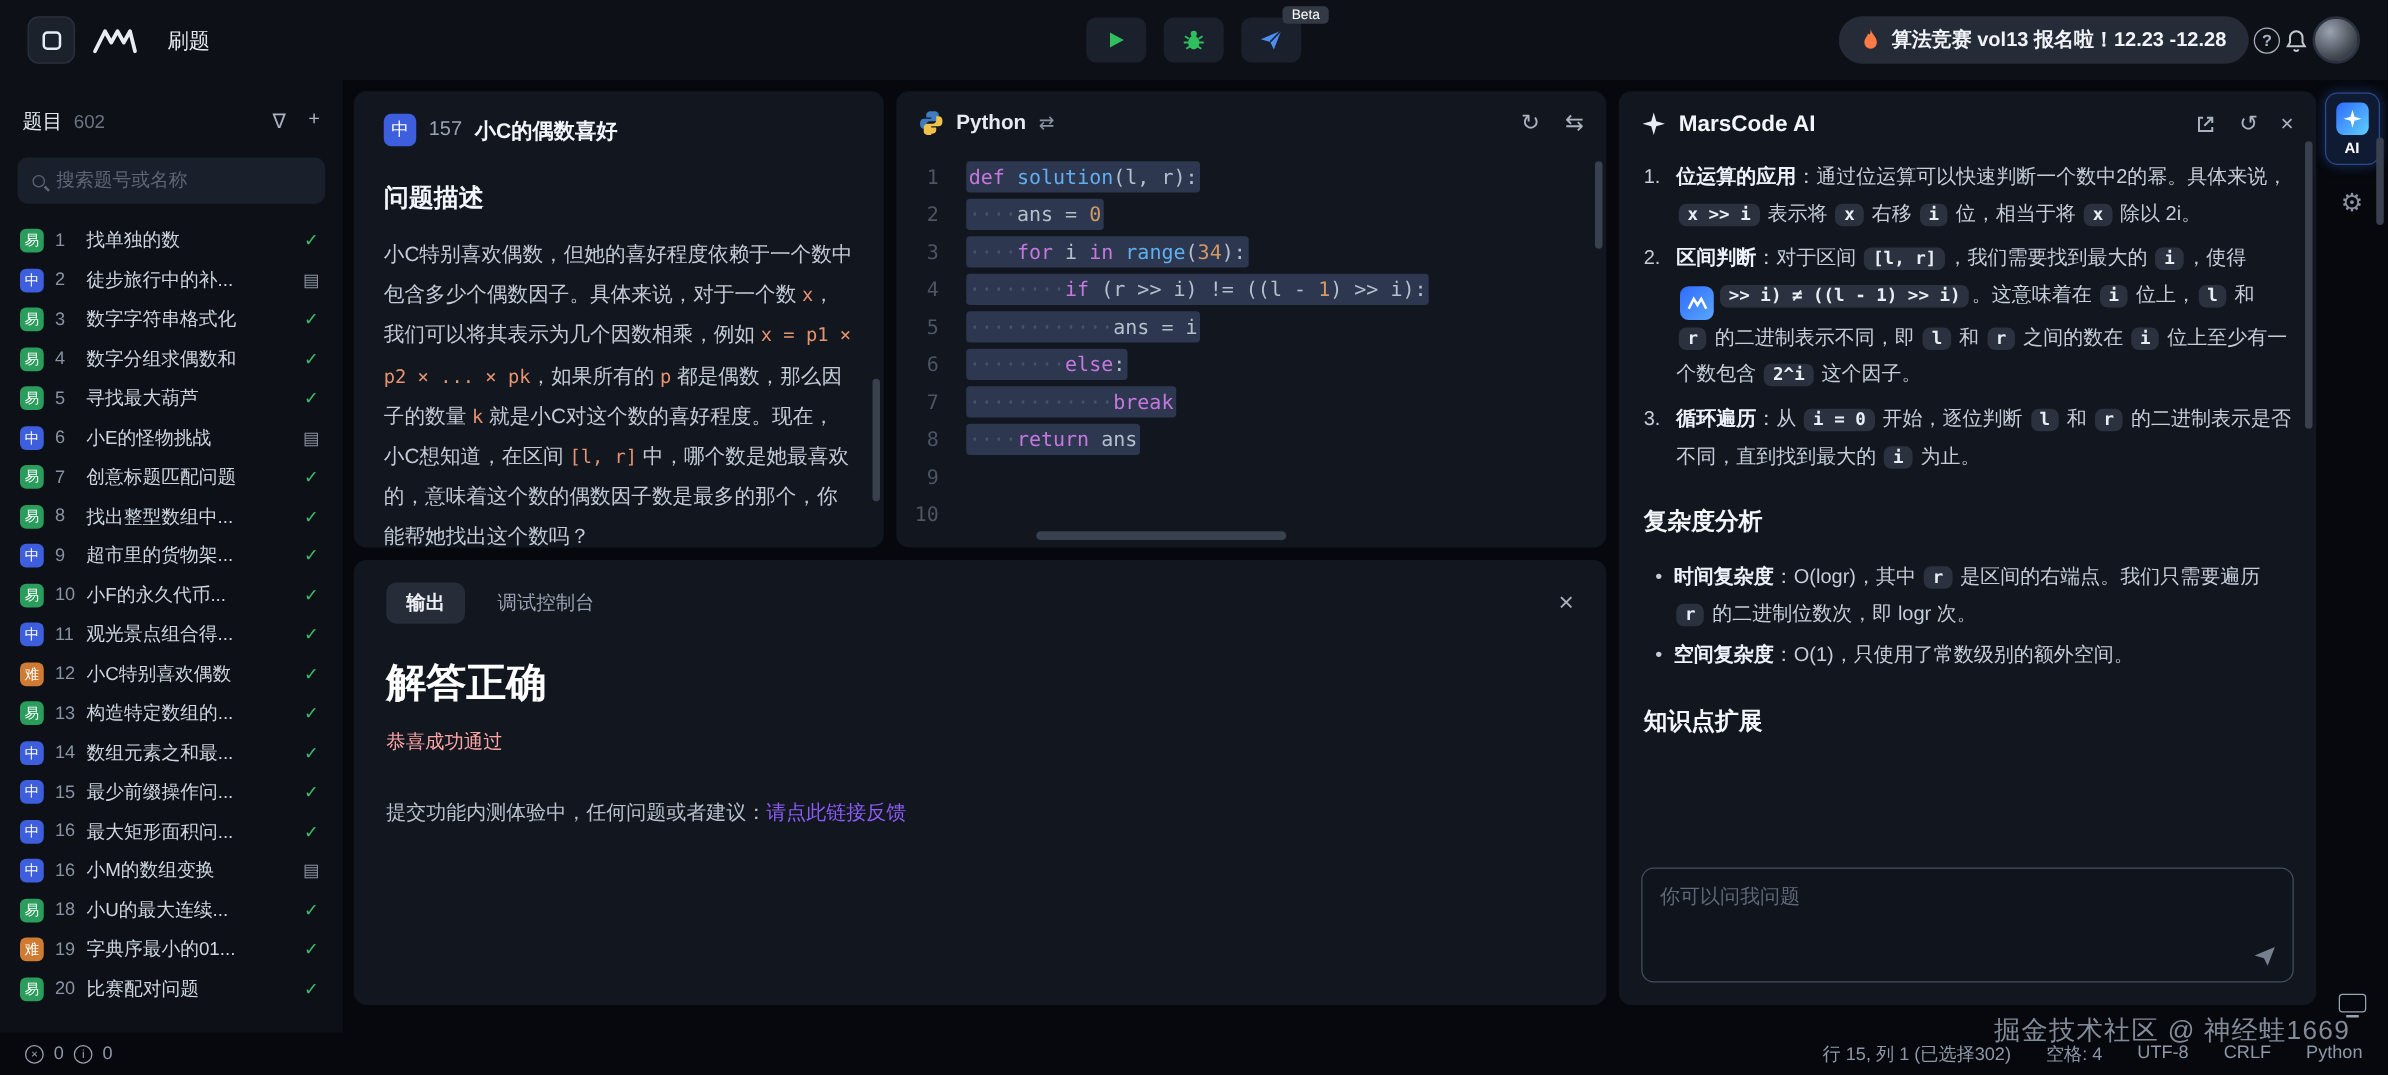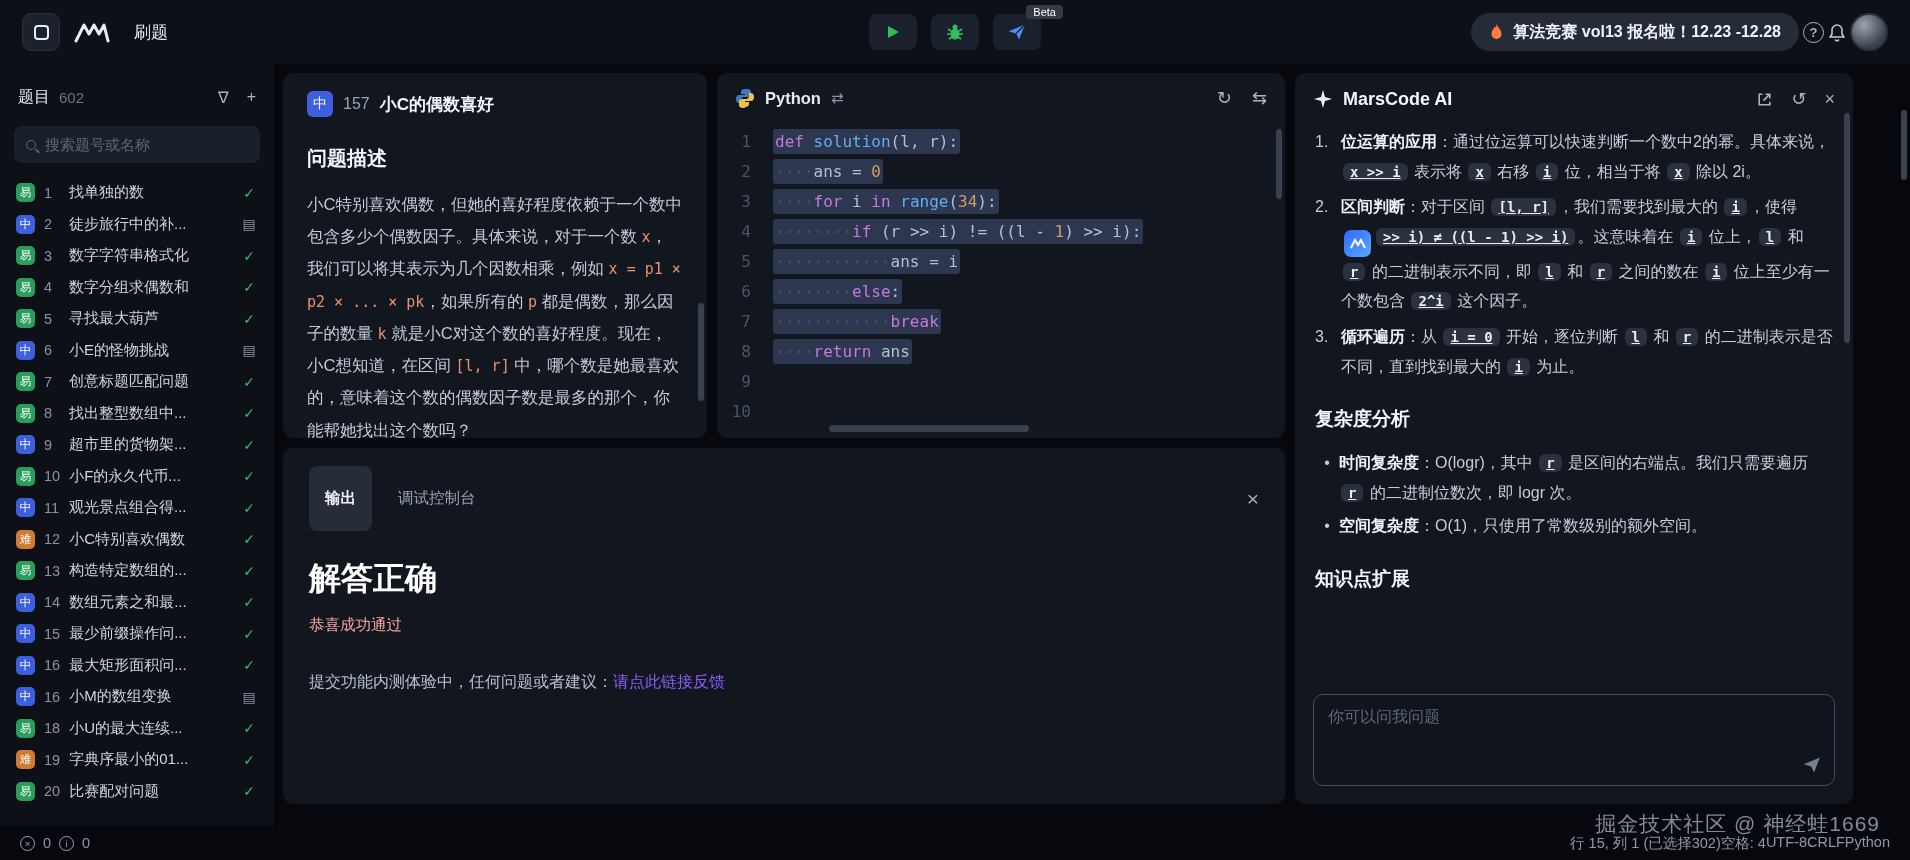--- a/index.html
+++ b/index.html
@@ -74,40 +74,40 @@
   .code-row { white-space:pre; }
   .code-ln { display:inline-block; width:56px; text-align:right; padding-right:22px; color:#4d5564; user-select:none; }
   .code-text { display:inline; }
   .code-text.sel { background:#2d3750; border-radius:3px; padding:3px 2px; }
   .ws { color:#4a5466; }
   .tk-k { color:#c678dd; } .tk-f { color:#61afef; } .tk-n { color:#d19a66; } .tk-p { color:#b6bfcc; }
 
   
   .output-panel { height:356px; padding:18px 26px; }
   .out-tabs { display:flex; align-items:center; gap:26px; }
-  .tab-active { background:#262c38; border-radius:8px; padding:22px 16px; font-size:15.5px; font-weight:700; color:#eef1f6; cursor:pointer; }
+  .tab-active { background:#262c38; border-radius:8px; padding:6px 16px; font-size:15.5px; font-weight:700; color:#eef1f6; cursor:pointer; }
   .tab-plain { color:#9aa3b2; font-size:15.5px; cursor:pointer; }
   .out-close { margin-left:auto; color:#aab2c0; font-size:21px; cursor:pointer; }
   .result-title { margin-top:26px; font-size:32px; font-weight:700; color:#ffffff; }
   .result-sub { margin-top:14px; font-size:15.5px; color:#fca5a5; }
   .feedback { margin-top:36px; font-size:16px; color:#b9c1cd; }
   .feedback a { color:#8b5cf6; text-decoration:none; cursor:pointer; }
 
   
   .ai-panel { width:558px; margin:9px 0 0 10px; height:731px; display:flex; flex-direction:column; }
   .ai-head { height:52px; display:flex; align-items:center; gap:10px; padding:0 18px; flex:none; }
   .ai-title { font-size:18px; font-weight:700; color:#f2f5f9; }
   .ai-head-icons { margin-left:auto; display:flex; gap:18px; align-items:center; color:#aab2c0; font-size:18px; }
   .ai-head-icons span { cursor:pointer; }
   .ai-content { flex:1; overflow:hidden; padding:2px 20px 0; font-size:16px; line-height:1.85; color:#c6cdd9; }
   .ai-li { display:flex; margin-bottom:6px; }
   .ai-li-num { width:26px; flex:none; }
   .ai-li-body { flex:1; }
   .seg-bold { font-weight:700; color:#eff3f9; }
-  .ai-content .seg-code { background:#2b313f; border-radius:6px; padding:1px 7px; font-family:"DejaVu Sans Mono","Liberation Mono",monospace; font-size:14px; font-weight:700; color:#e9edf4; margin:0 2px; white-space:nowrap;text-decoration:underline; }
+  .ai-content .seg-code { background:#2b313f; border-radius:6px; padding:1px 7px; font-family:"DejaVu Sans Mono","Liberation Mono",monospace; font-size:14px; font-weight:700; color:#e9edf4; margin:0 2px; white-space:nowrap; }
   .seg-icon { display:inline-flex; width:27px; height:27px; border-radius:7px; background:linear-gradient(135deg,#2e6bff,#5aa7ff); vertical-align:-7px; margin:0 3px; align-items:center; justify-content:center; }
   .ai-h { font-size:19px; font-weight:700; color:#f2f5f9; margin:20px 0 12px; }
   .ai-b { display:flex; margin-bottom:4px; }
   .blt { width:24px; flex:none; text-align:center; }
   .blt::before { content:"•"; }
   .ai-input { margin:10px 18px 18px; height:92px; border:1px solid #454e62; border-radius:10px; background:#10141c; position:relative; flex:none; }
   .ai-input textarea { width:100%; height:100%; background:transparent; border:none; outline:none; resize:none; color:#c8ccd4; font-size:16px; padding:12px 46px 12px 14px; font-family:inherit; }
   .ai-input textarea::placeholder { color:#5f6878; }
   .ai-send { position:absolute; right:12px; bottom:10px; cursor:pointer; }
 
@@ -118,21 +118,21 @@
   .ai-launcher-label { font-size:12px; font-weight:700; color:#fff; }
   .strip-gear { font-size:20px; color:#8a93a3; cursor:pointer; }
   .strip-spacer { flex:1; }
   .monitor { width:22px; height:15px; border:1.8px solid #9aa3b2; border-radius:3px; position:relative; margin-bottom:16px; cursor:pointer; }
   .monitor::after { content:""; position:absolute; left:5px; right:5px; bottom:-5px; height:2px; background:#9aa3b2; }
 
   
   .statusbar { height:34px; display:flex; align-items:center; padding:0 20px; font-size:14.5px; color:#8f98a8; background:#06080d; }
   .stat-left { display:flex; align-items:center; gap:8px; }
   .circle-ic { width:15px; height:15px; border:1.4px solid #9aa3b2; border-radius:50%; display:inline-flex; align-items:center; justify-content:center; font-size:9.5px; color:#9aa3b2; }
-  .stat-right { margin-left:auto; display:flex; }
+  .stat-right { margin-left:auto; display:flex; gap:28px; }
   .stat-right span { cursor:pointer; }
 
   
   .sbv, .sbh { position:absolute; background:#39414f; border-radius:4px; }
   .sbv { width:6px; } .sbh { height:7px; }
 
   .watermark { position:absolute; right:30px; bottom:22px; font-size:21px; color:#99a2b2; opacity:.85; letter-spacing:1px; z-index:40; }
 </style>
 </head>
 <body>
@@ -458,20 +458,33 @@
     </div>
     <div class="ai-input">
       <textarea placeholder="你可以问我问题" style=""></textarea>
       <svg class="ai-send" width="20" height="20" viewBox="0 0 24 24">
           <path d="M2 11.2 L21.5 3 L14.5 21 L11 13.8 Z" fill="#76808f"></path>
         </svg>
     </div>
     <div class="sbv" style="right:3px; top:40px; height:230px;"></div>
   </div>
 
+  <div class="strip">
+    <div class="ai-launcher">
+      <span class="ai-launcher-icon">
+        <svg width="16" height="16" viewBox="0 0 20 20">
+            <path d="M10 1 L12 8 L19 10 L12 12 L10 19 L8 12 L1 10 L8 8 Z" fill="#fff"></path>
+          </svg>
+      </span>
+      <span class="ai-launcher-label">AI</span>
+    </div>
+    <span class="strip-gear">⚙</span>
+    <span class="strip-spacer"></span>
+    <span class="monitor"></span>
+  </div>
 </div>
 
 <div class="statusbar">
   <div class="stat-left">
     <span class="circle-ic">×</span>
     <span>0</span>
     <span class="circle-ic">i</span>
     <span>0</span>
   </div>
   <div class="stat-right">

